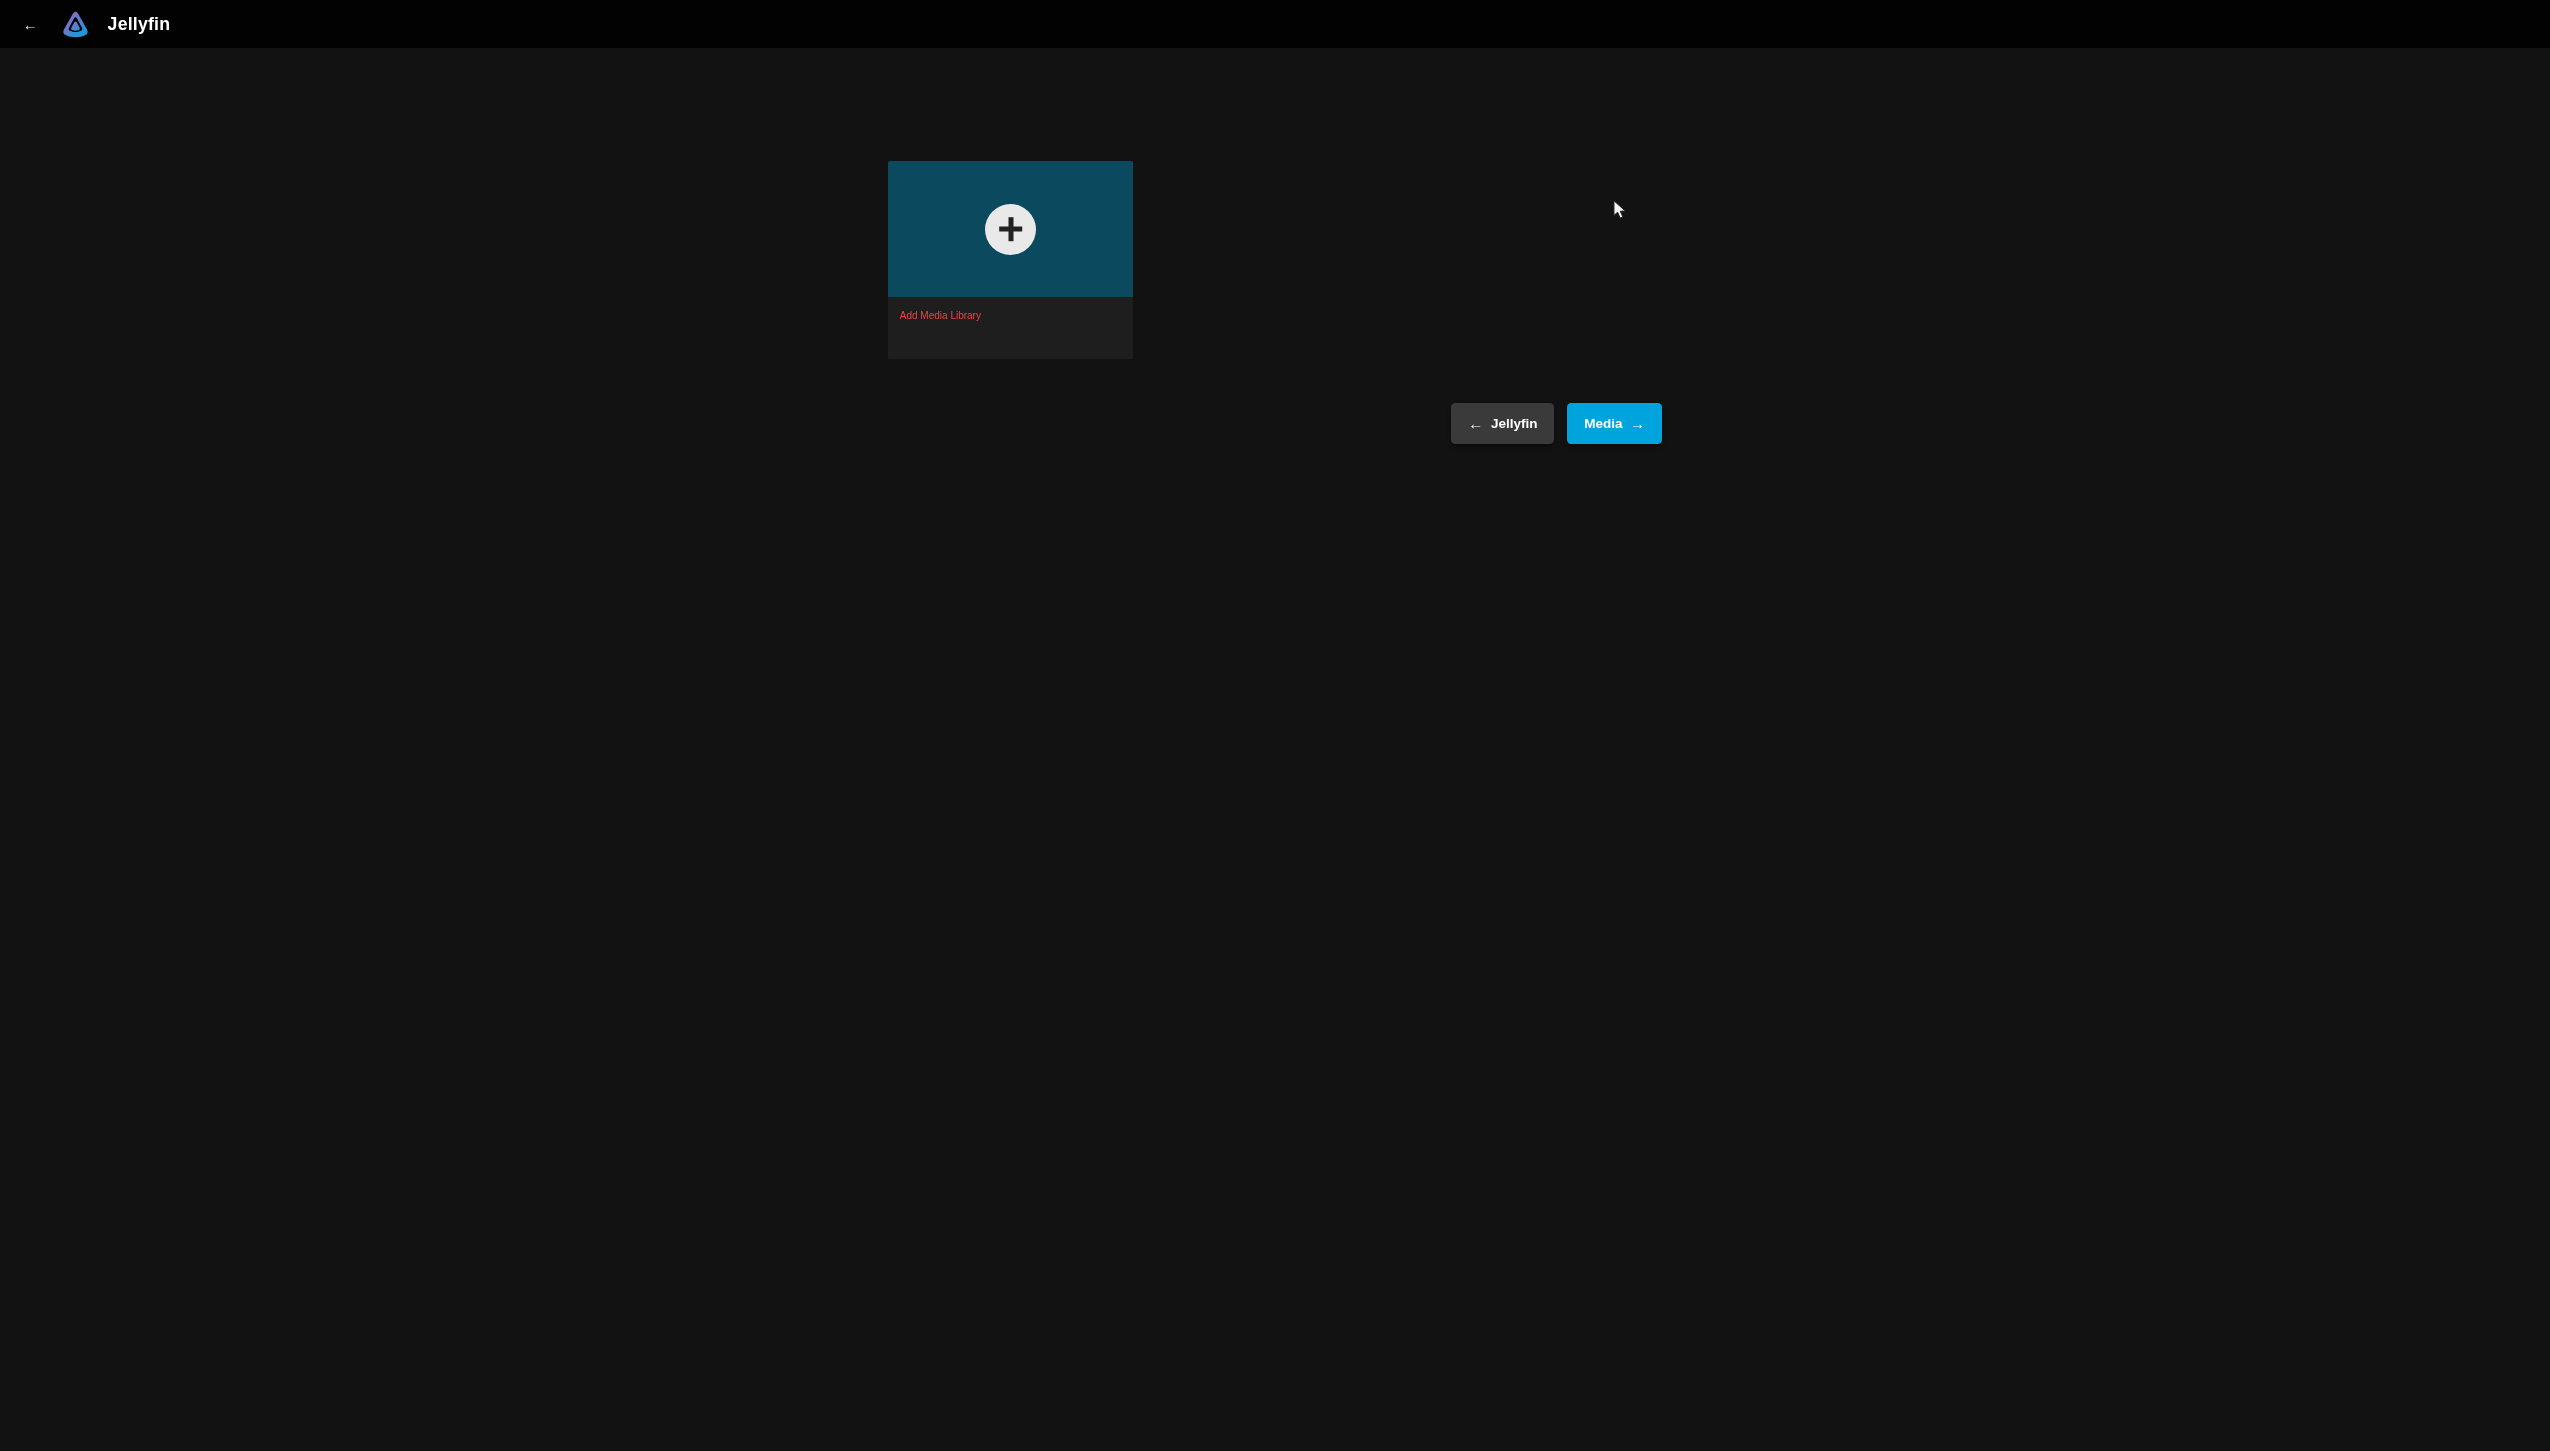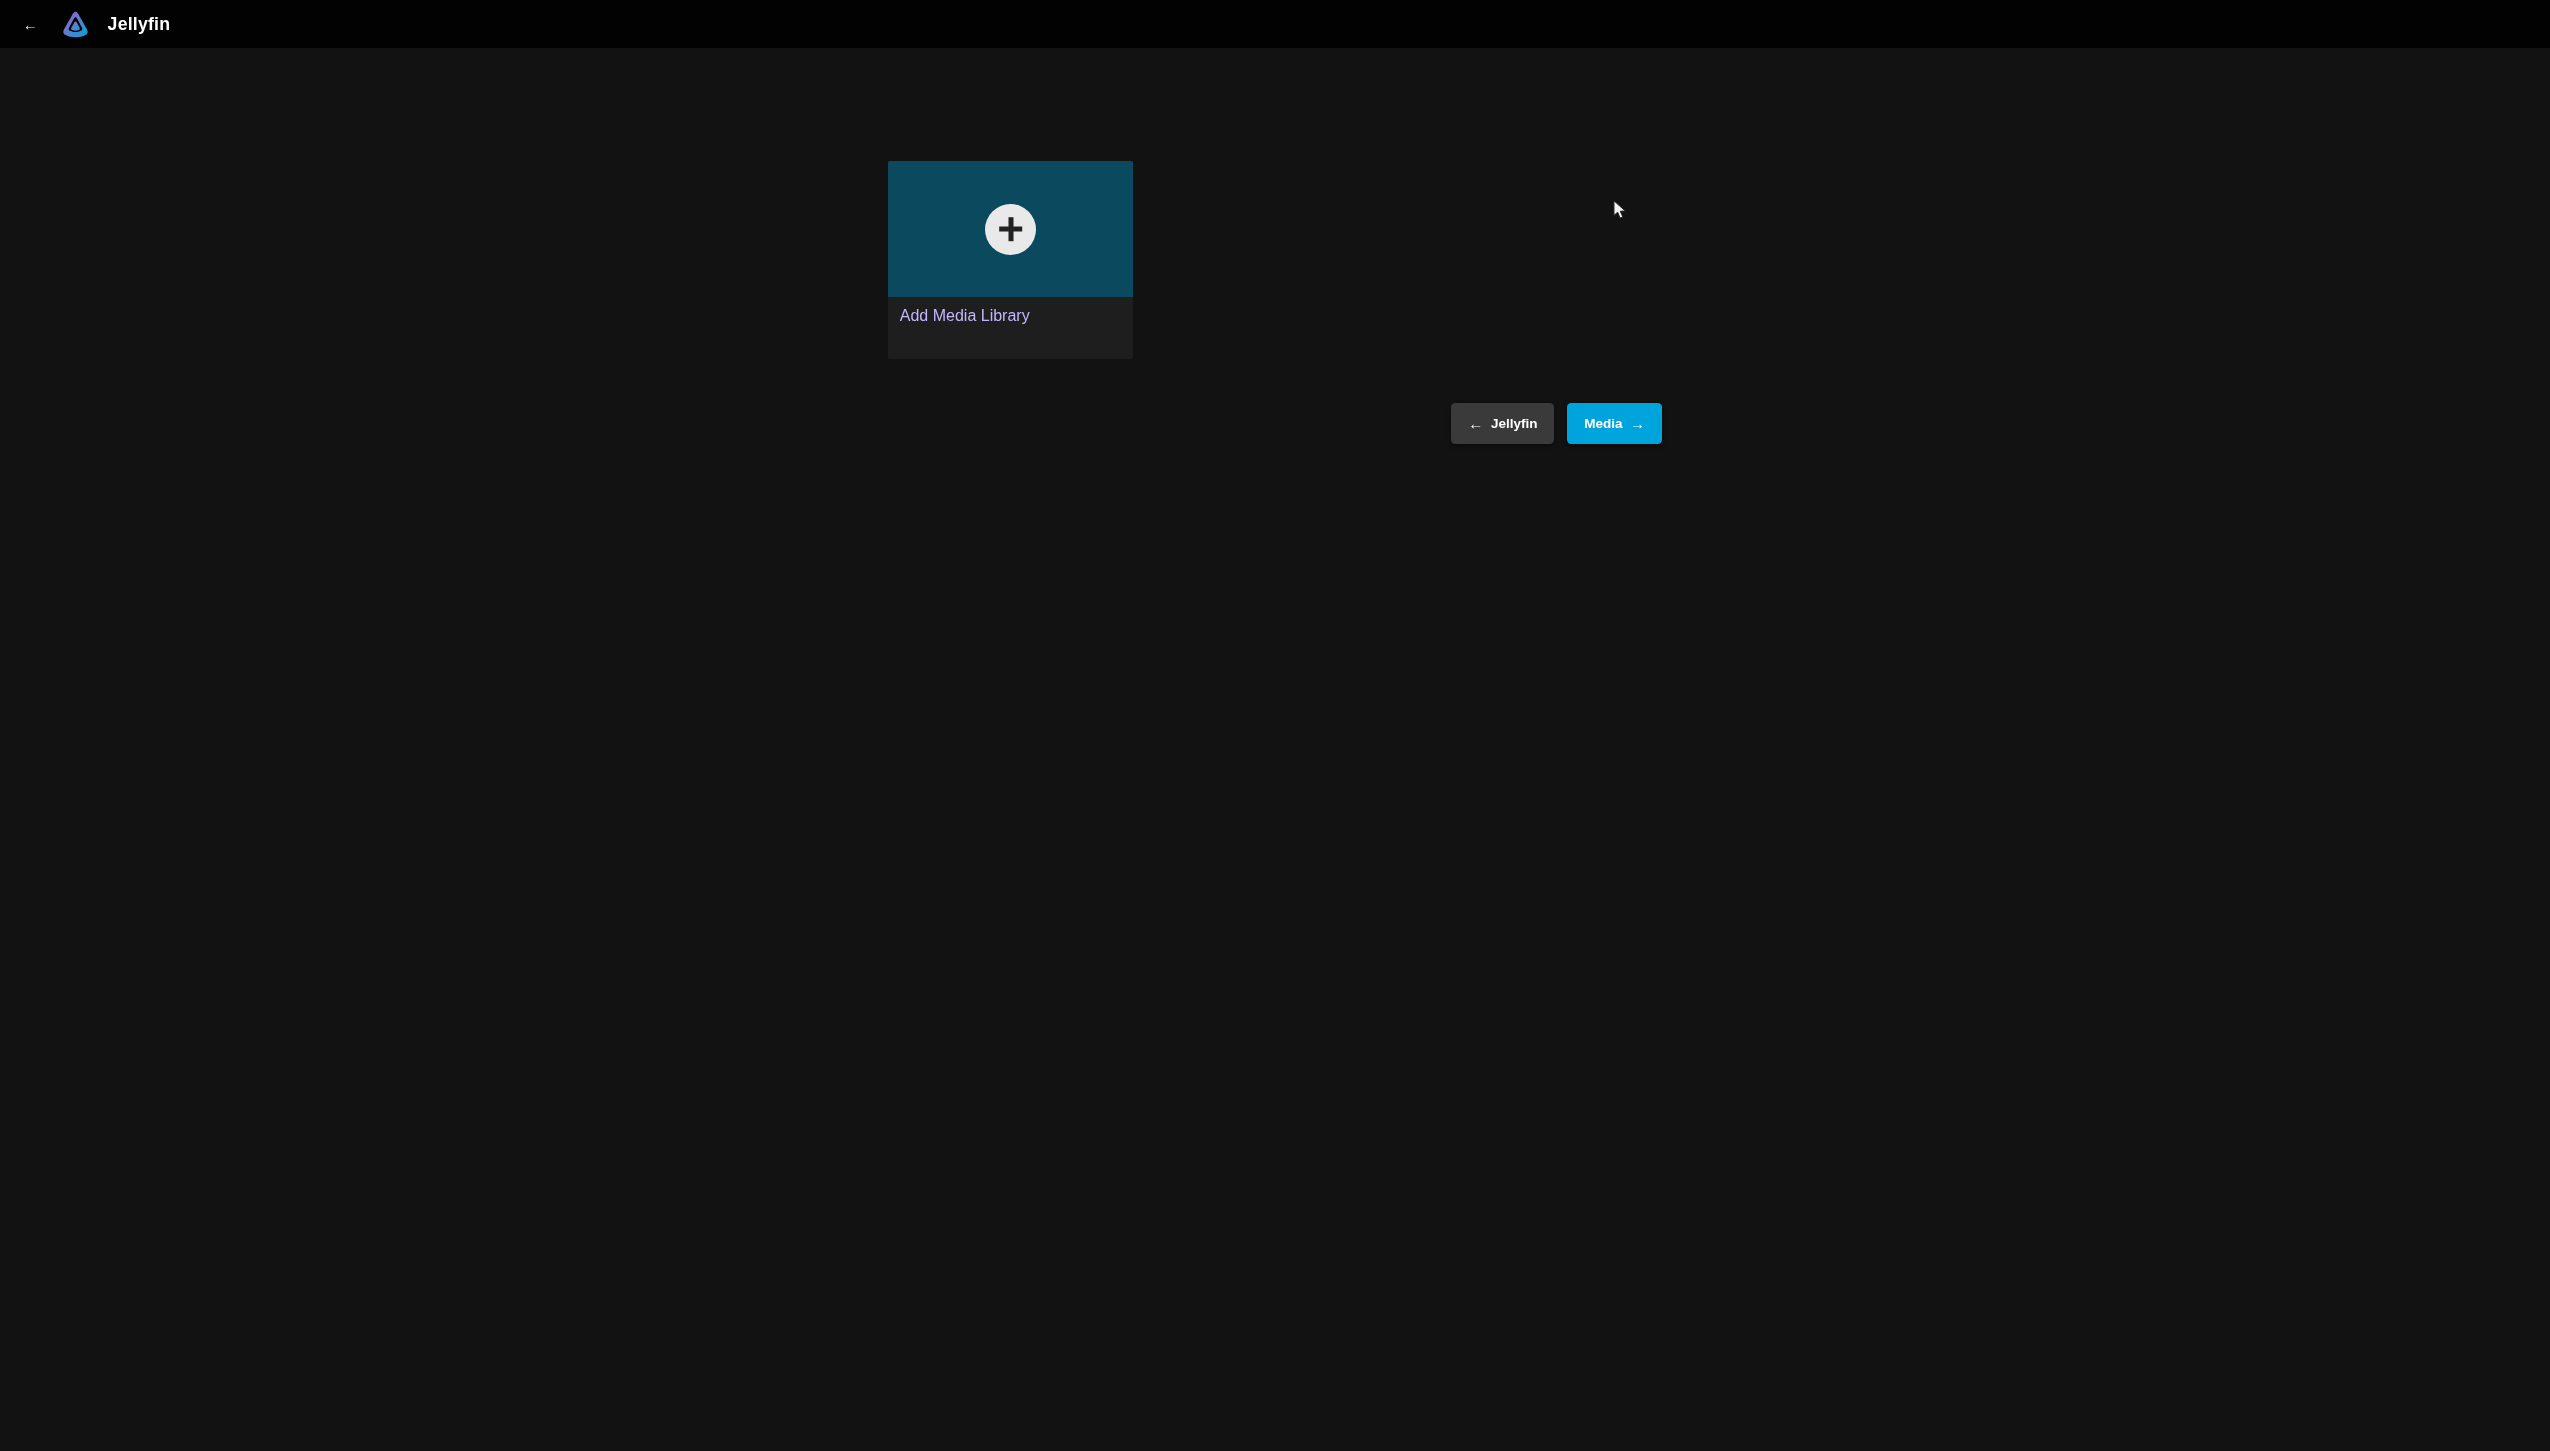--- a/index.html
+++ b/index.html
@@ -81,21 +81,21 @@
     content: ""; position: absolute; left: 50%; top: 50%;
     transform: translate(-50%,-50%); background: #222;
   }
   .plus-circle::before { width: 23.6px; height: 5px; }
   .plus-circle::after { width: 5px; height: 23.6px; }
   .card-footer {
     background: var(--card-footer-bg, #1e1e1e);
     height: 62px;
     padding: 10px 11.8px;
   }
-  .card-label { font-size: 16px; color: #c4b5fd; }
+  .card-label { font-size: 10px; color: #ef4444; }
 
   
   .footer-buttons { margin-top: 44px; display: flex; justify-content: flex-end; gap: 12.7px; }
   .btn {
     display: flex; align-items: center; gap: 7.6px;
     border: none; border-radius: 4.2px;
     height: 41px; padding: 0 17px;
     font-family: inherit; font-size: 13.5px; font-weight: 700;
     color: #fff; cursor: pointer;
     box-shadow: 0 1.7px 4.2px rgba(0,0,0,.45);

